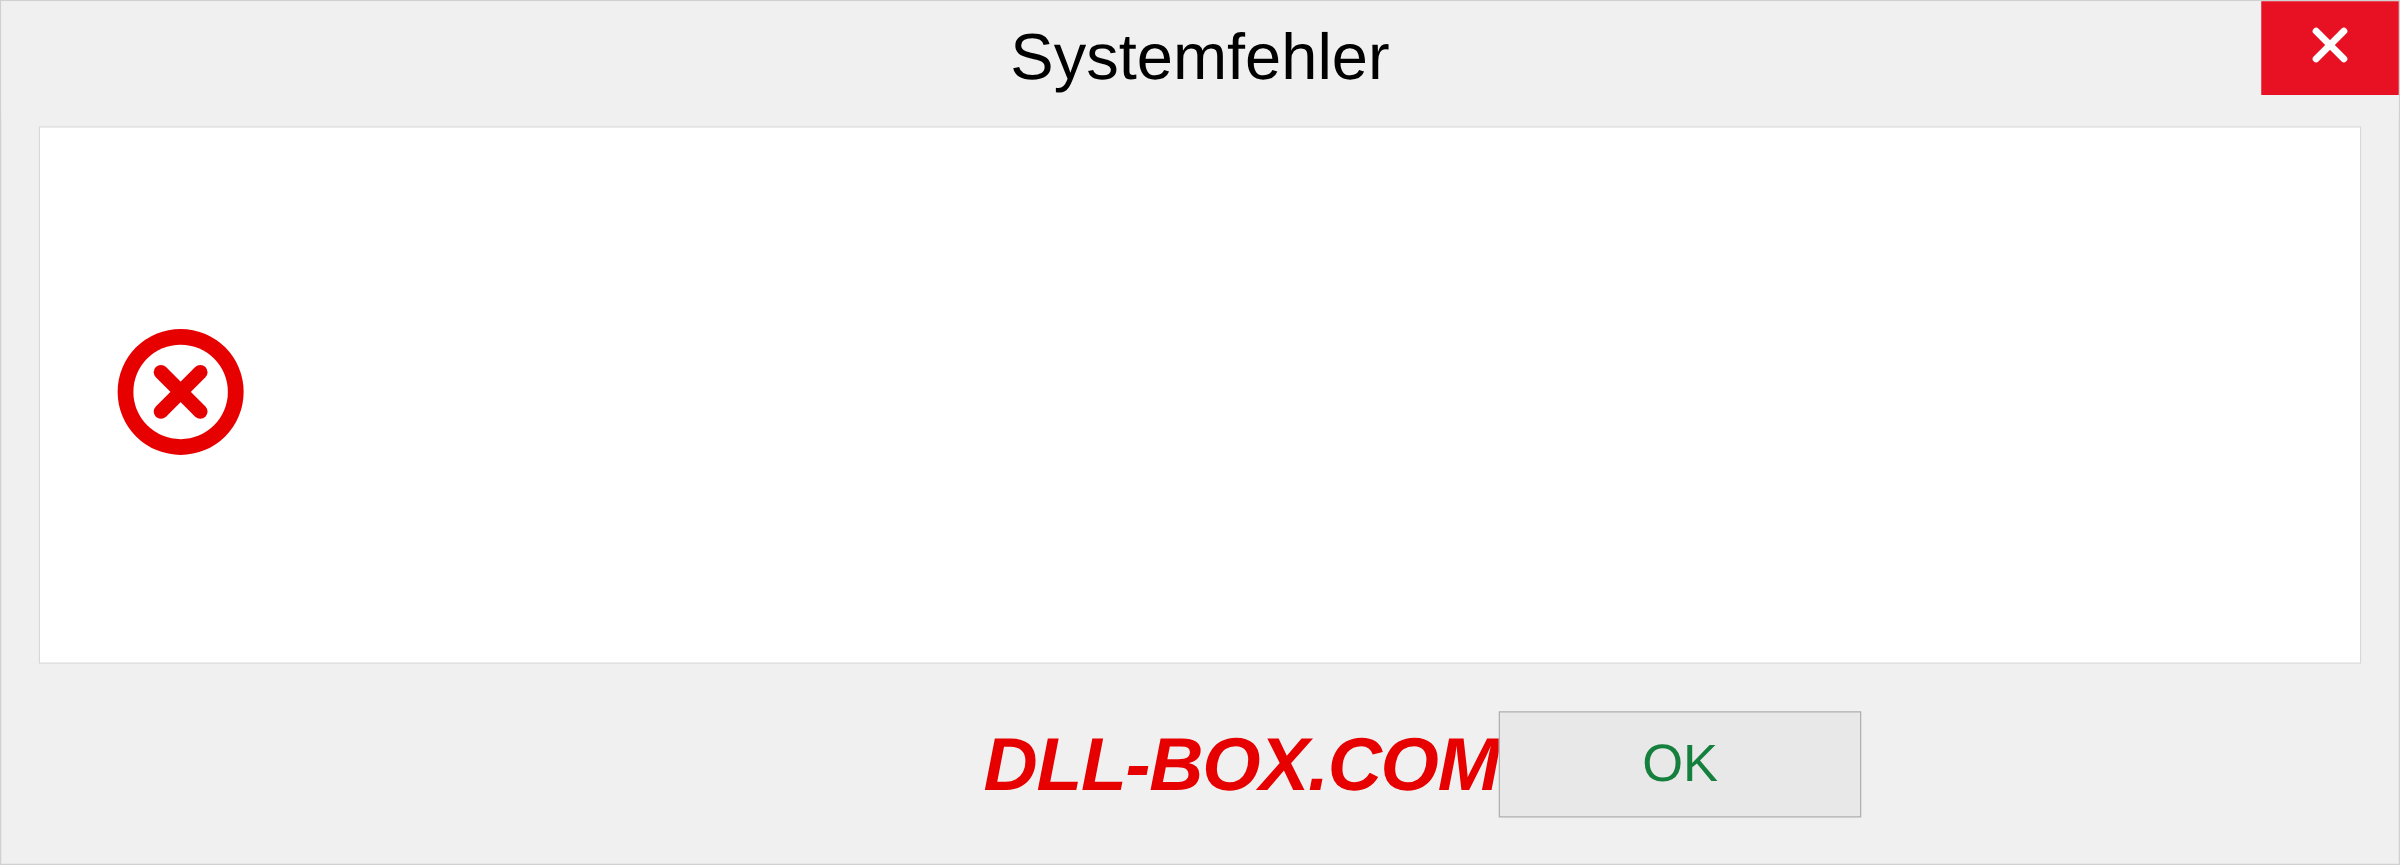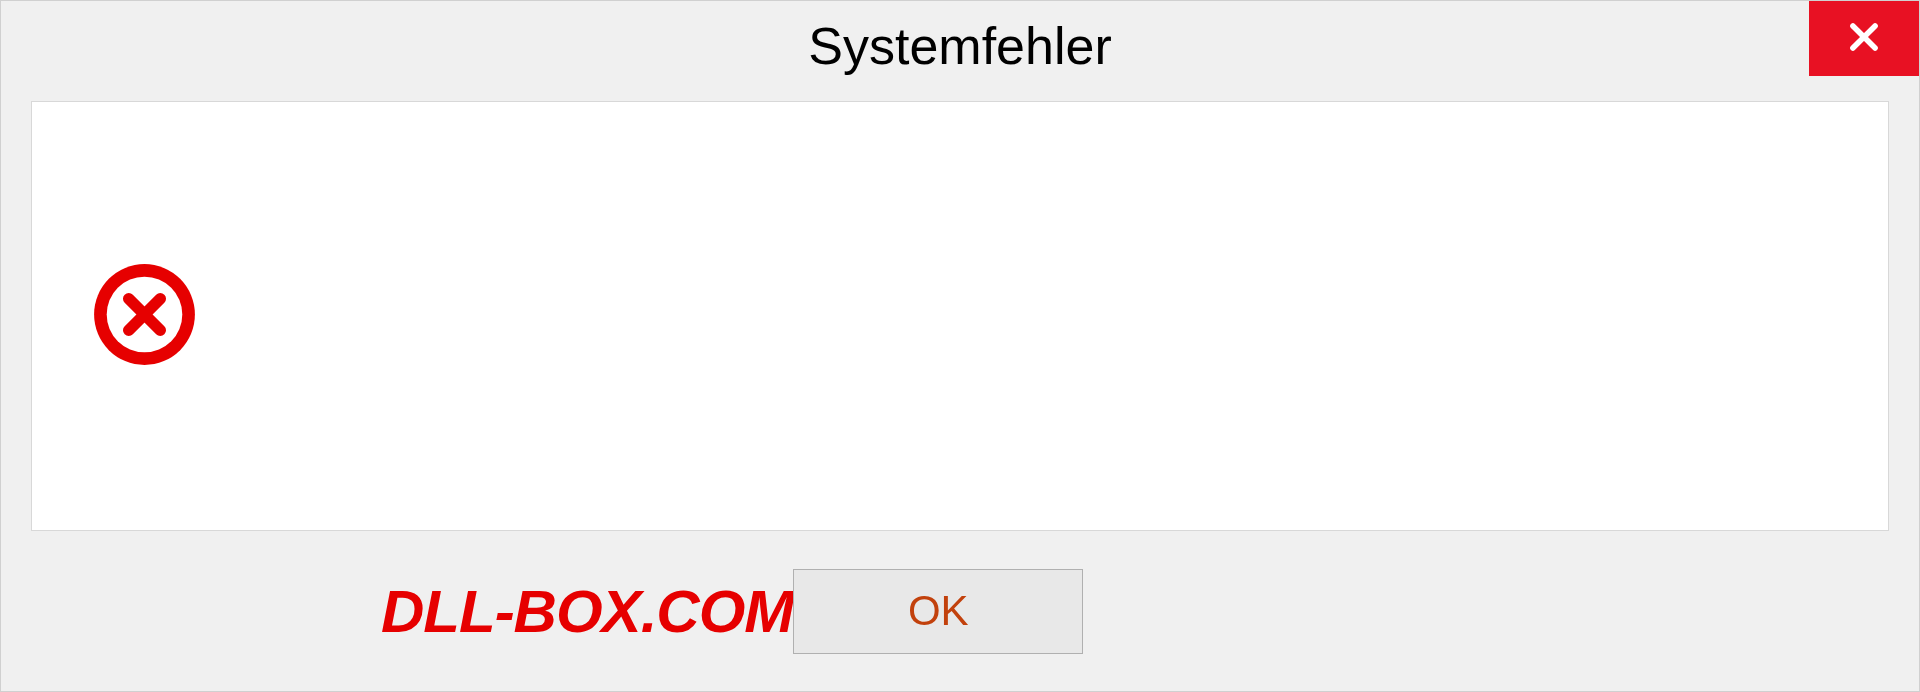--- a/index.html
+++ b/index.html
@@ -72,39 +72,39 @@
     .message-text {
       font-size: 42px;
       color: #000;
       line-height: 1.35;
       font-weight: 400;
     }
     .footer {
       height: 140px;
       display: flex;
       align-items: center;
-      justify-content: flex-start;
-      padding: 0 40px 20px 40px;
+      justify-content: center;
+      padding: 0 40px 20px 56px;
     }
     .watermark {
       font-size: 60px;
       font-weight: 900;
       color: #e60000;
       font-style: italic;
       letter-spacing: -1px;
       font-family: Arial, sans-serif;
       margin-left: 340px;
     }
     .ok-button {
       width: 290px;
       height: 85px;
       background: #e8e8e8;
       border: 1px solid #b0b0b0;
       font-size: 42px;
-      color: #c2410c;
+      color: #15803d;
       cursor: pointer;
       font-family: inherit;
       display: flex;
       align-items: center;
       justify-content: center;
     }
   </style>
 </head>
 <body>
 

